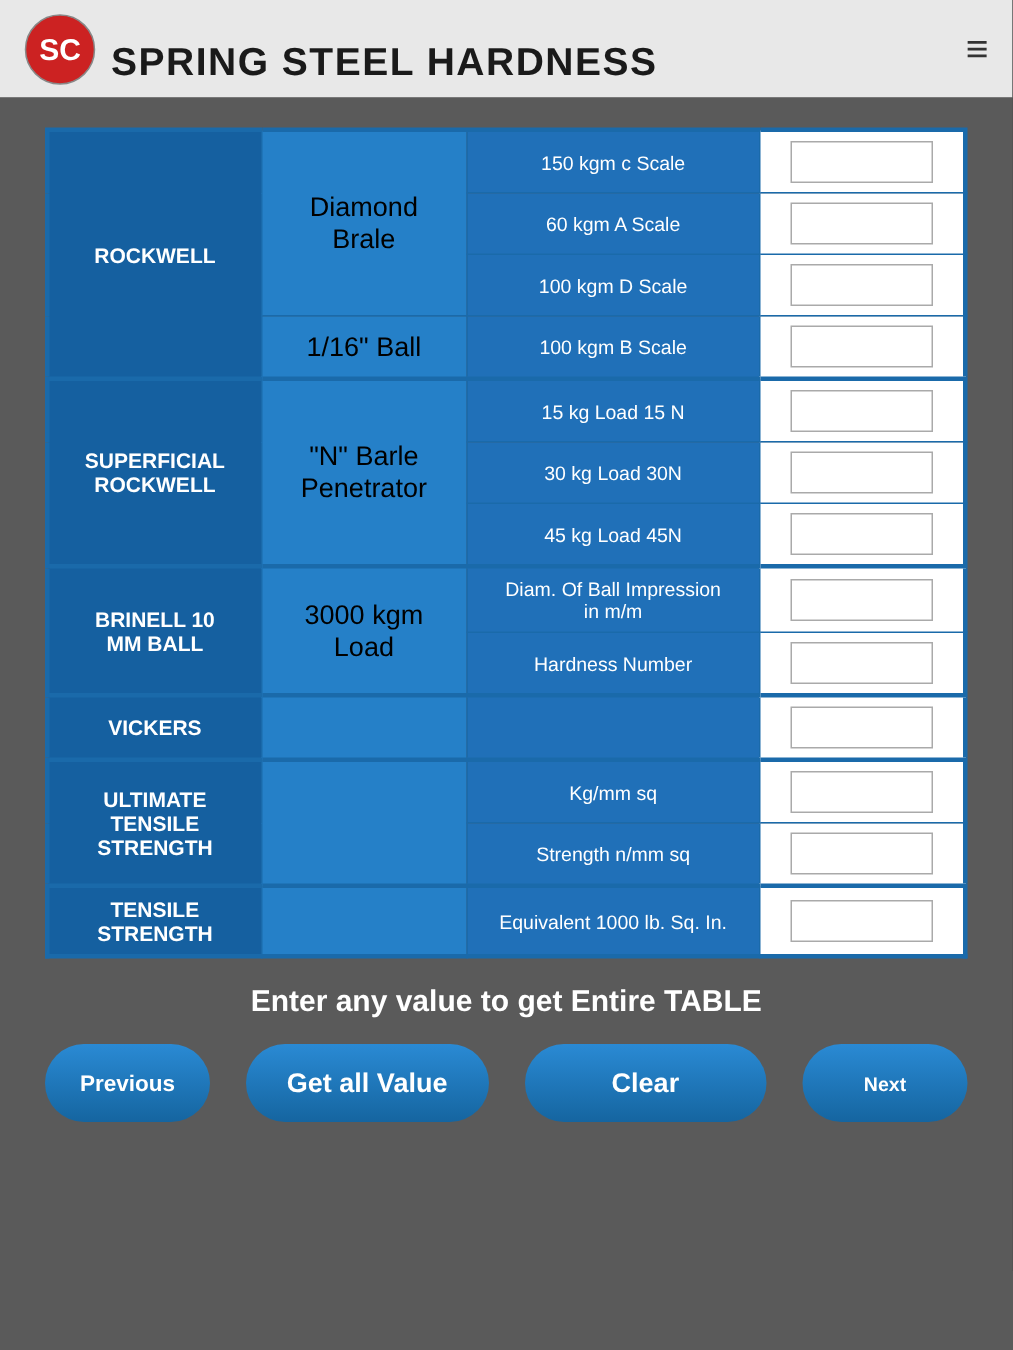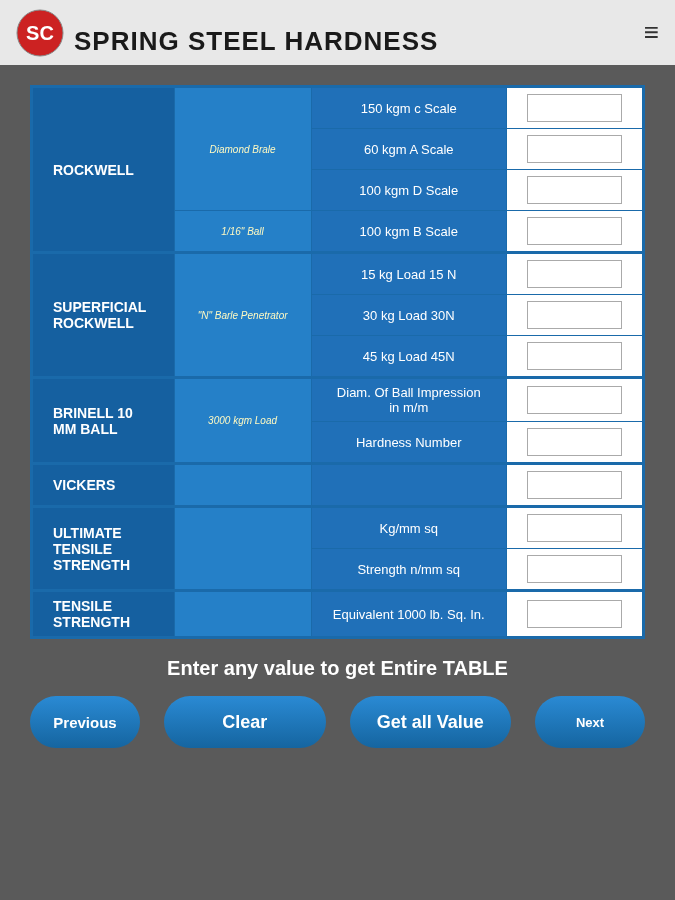--- a/index.html
+++ b/index.html
@@ -63,32 +63,31 @@
       border: 1px solid #1a6aaa;
       padding: 6px 20px;
       vertical-align: middle;
     }
 
     .col-label {
       background: #1560a0;
       color: #fff;
       font-weight: 700;
       font-size: 14px;
-      text-align: left;
+      text-align: center;
       text-transform: uppercase;
       width: 115px;
     }
 
     .col-sub {
       background: #2580c8;
-      color: #fef9c3;
-      font-size: 10px;
+      color: #000000;
+      font-size: 18px;
       text-align: center;
       width: 130px;
-      font-style: italic;
     }
 
     .col-detail {
       background: #2070b8;
       color: #fff;
       font-size: 13px;
       text-align: center;
       width: 185px;
     }
 
@@ -257,18 +256,18 @@
       <td class="col-detail">Equivalent 1000 lb. Sq. In.</td>
       <td class="col-input"><input type="text" style=""></td>
     </tr>
   </tbody>
     </table>
 
   <div class="bottom-text">Enter any value to get Entire TABLE</div>
 
   <div class="buttons-row">
     <button class="btn btn-prev">Previous</button>
+    <button class="btn btn-get">Get all Value</button>
     <button class="btn btn-clear">Clear</button>
-    <button class="btn btn-get">Get all Value</button>
     <button class="btn btn-next">Next</button>
   </div>
 
 </div>
 
 </body></html>

